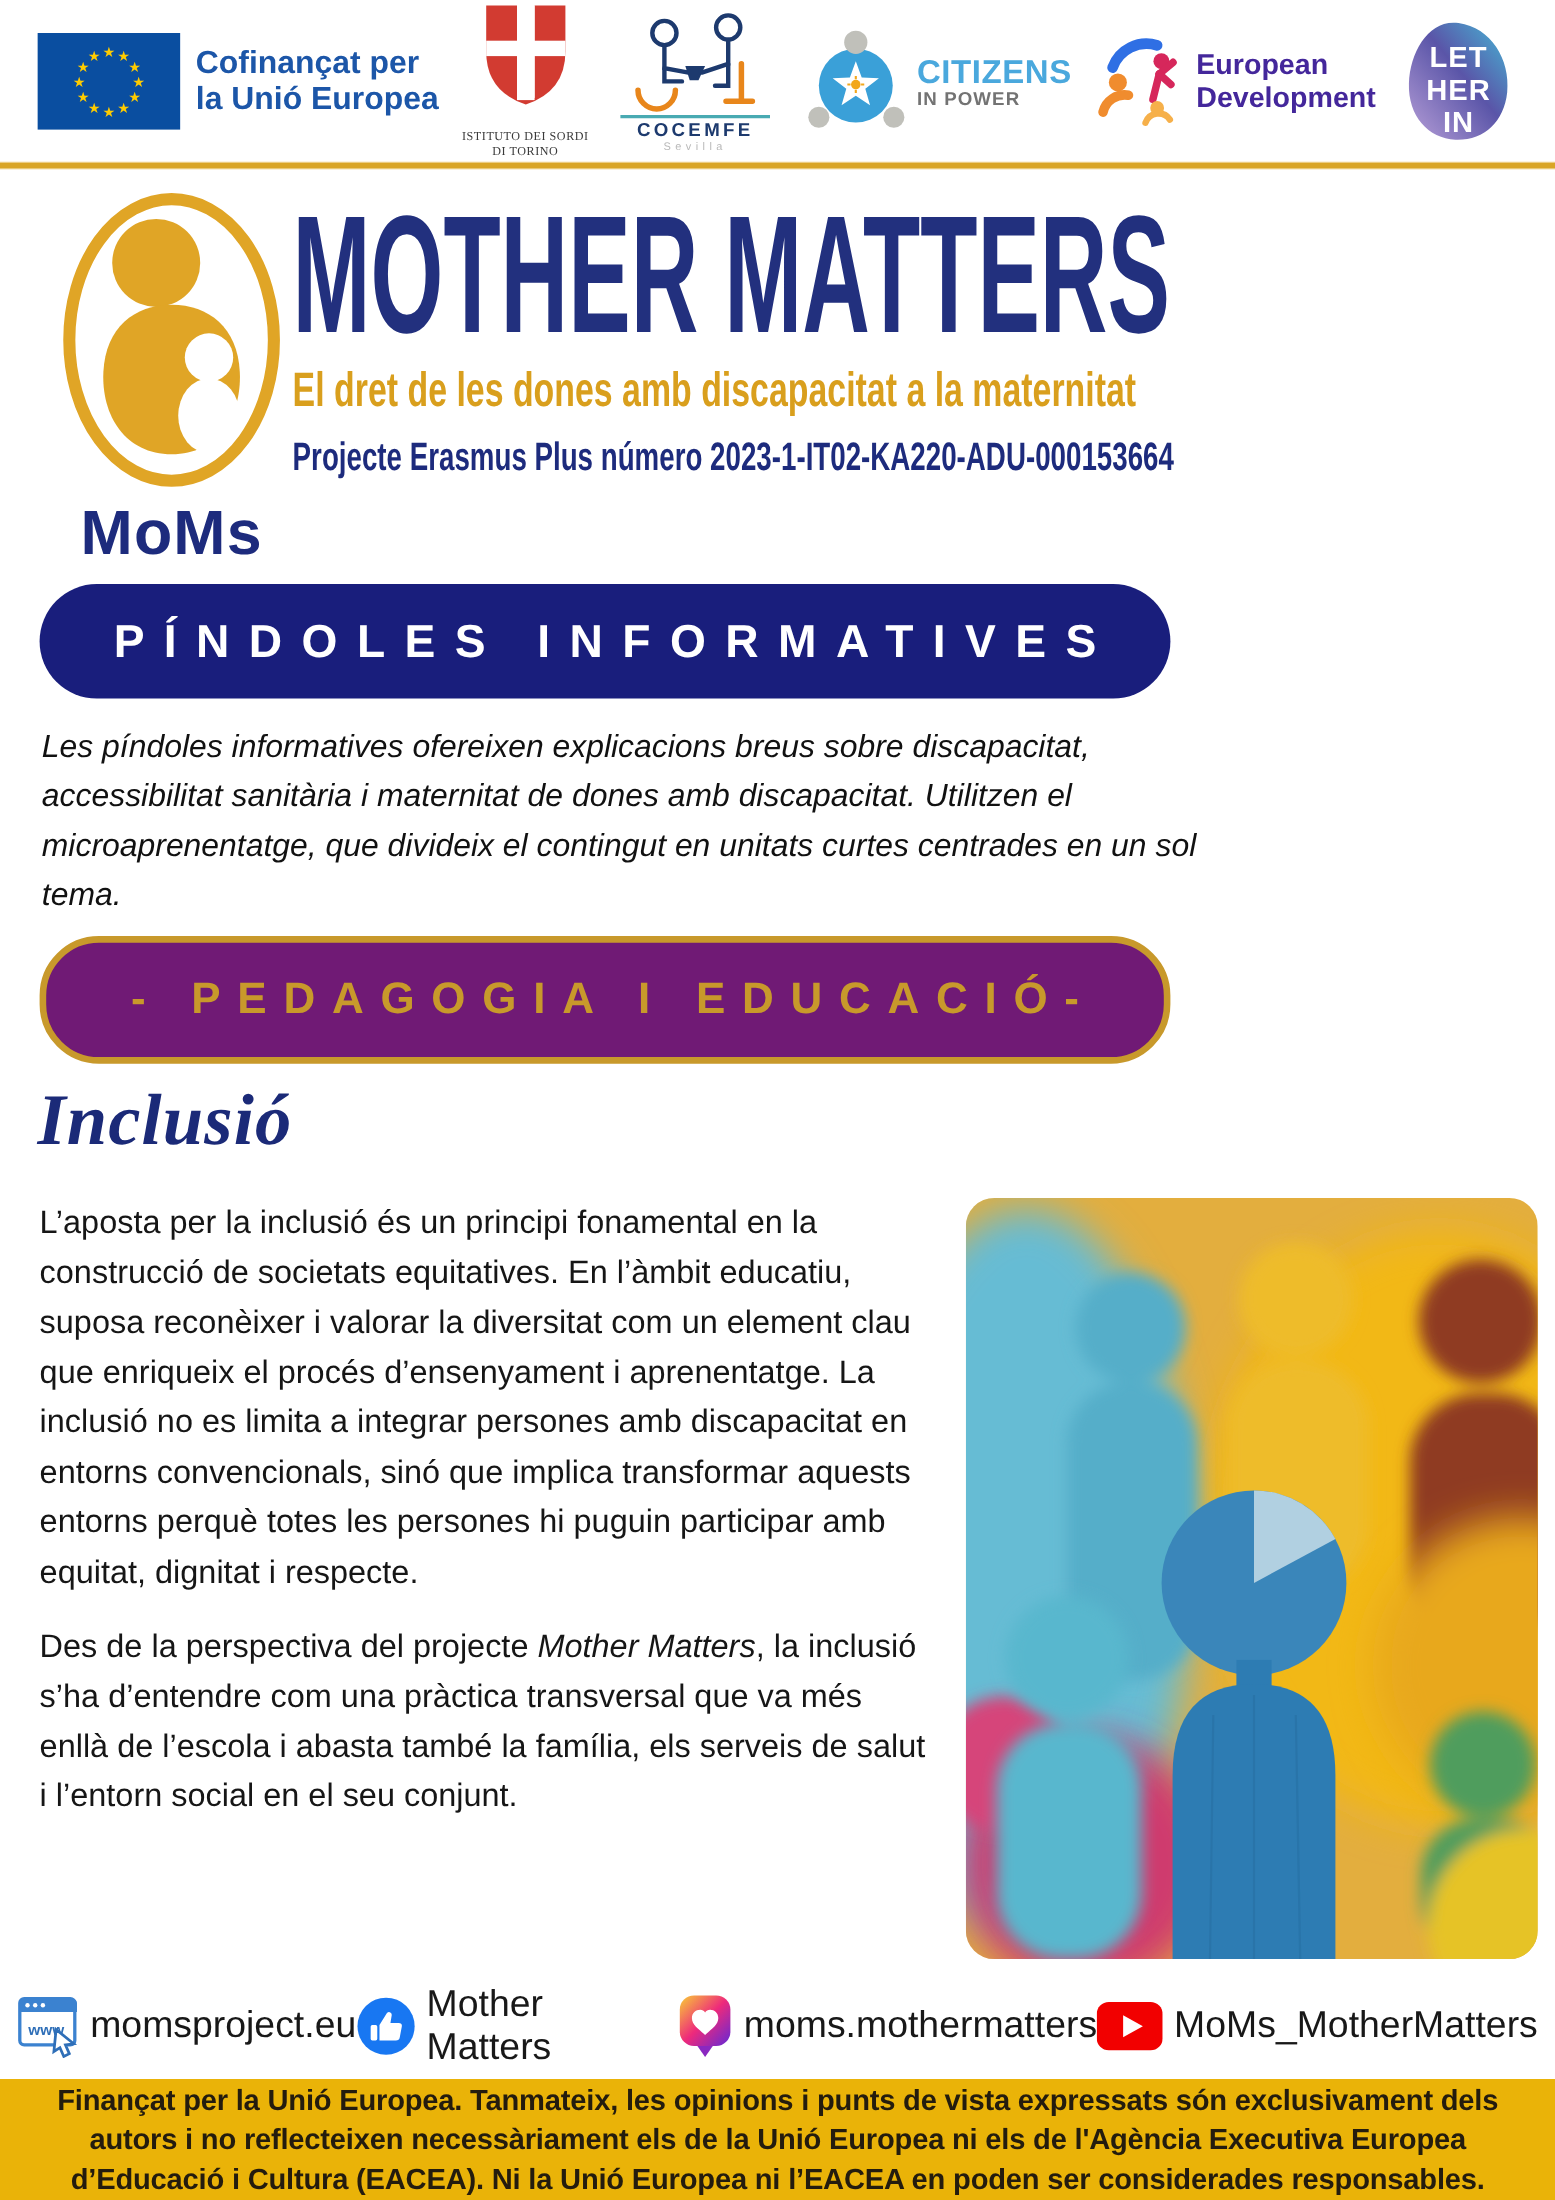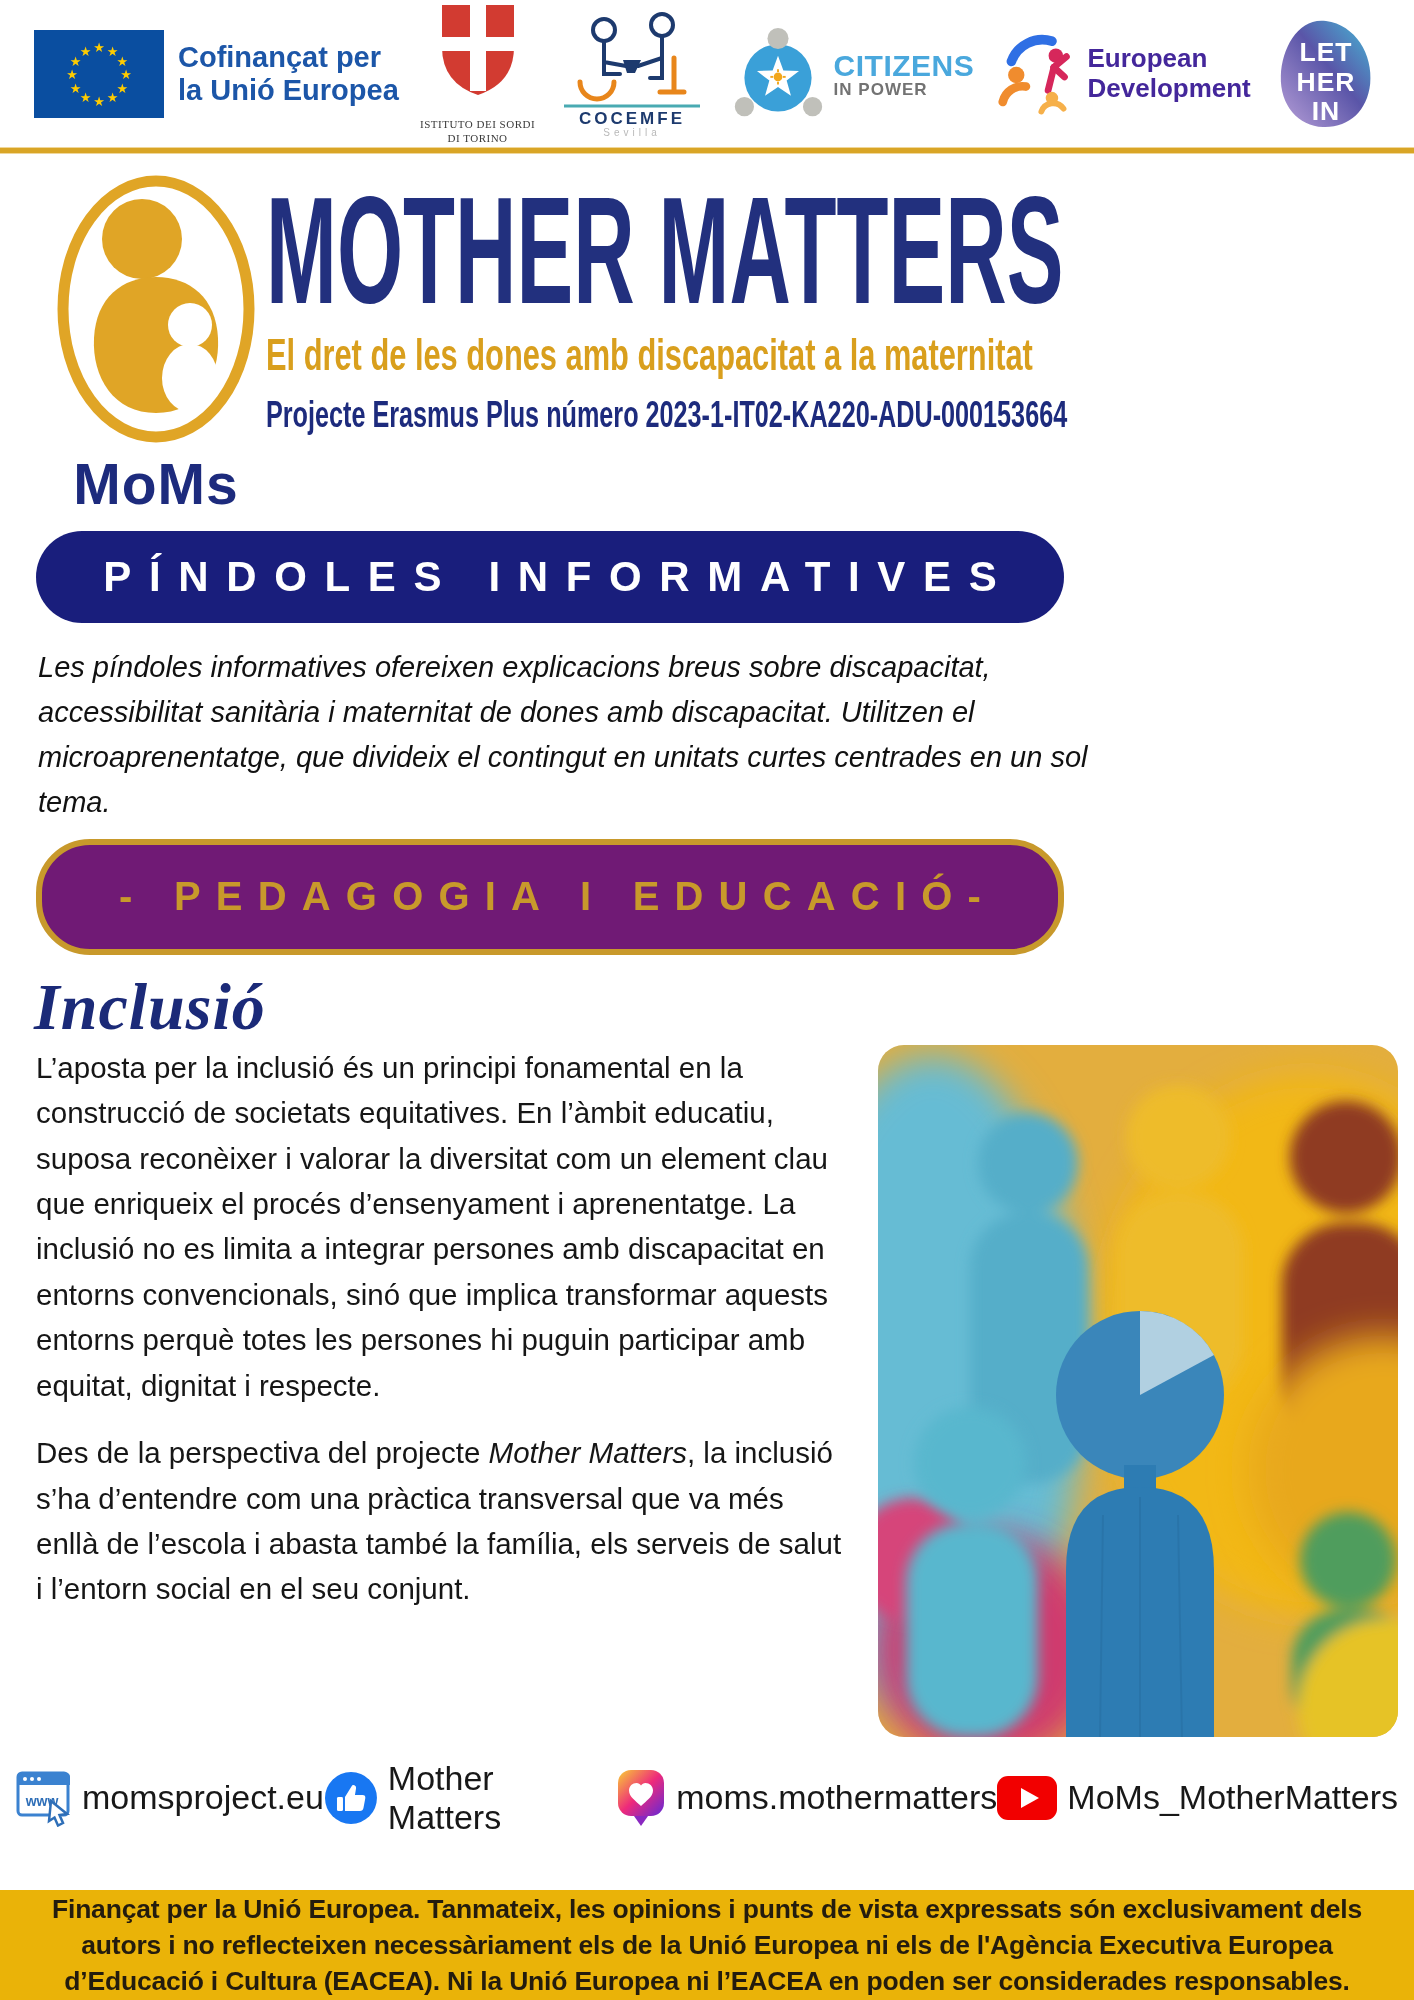--- a/index.html
+++ b/index.html
@@ -34,21 +34,21 @@
     font-size:44px; font-weight:bold; color:#d99f1d; white-space:nowrap;
     transform:scaleX(0.70); transform-origin:left top; margin-top:2px;
   }
   .project-line {
     font-size:36px; font-weight:bold; color:#1d2b7d; white-space:nowrap;
     transform:scaleX(0.70); transform-origin:left top; margin-top:14px;
   }
 
   
   .pill-navy {
-    margin:6px 0 0 36px; width:1028px; height:92px; border-radius:54px;
+    margin:6px 0 0 36px; width:1028px; height:104px; border-radius:54px;
     background:#191e7c; color:#ffffff; display:flex; align-items:center; justify-content:center;
     font-size:42px; font-weight:bold; letter-spacing:.42em; text-indent:.42em; white-space:nowrap;
   }
   .pill-gold {
     margin:14px 0 0 36px; width:1028px; height:116px; border-radius:54px;
     background:#701a75; border:6px solid #c8992b; color:#c8992b;
     display:flex; align-items:center; justify-content:center;
     font-size:40px; font-weight:bold; letter-spacing:.38em; text-indent:.38em; white-space:nowrap;
   }
 
@@ -56,21 +56,21 @@
   .intro {
     margin:22px 0 0 38px; width:1052px; font-style:italic; font-size:29px;
     line-height:1.55; color:#111111;
   }
 
   
   .section-heading {
     margin:14px 0 0 34px; font-family:"Liberation Serif", serif; font-style:italic;
     font-size:66px; color:#1b2a78; letter-spacing:1px;
   }
-  .content-row { display:flex; margin:0 0 0 36px;gap:12px; }
+  .content-row { display:flex; margin:32px 0 0 36px;gap:12px; }
   .text-col { width:812px; font-size:29.5px; line-height:1.54; color:#161616; }
   .text-col p + p { margin-top:22px; }
   .photo-wrap { margin-left:18px; width:520px; height:692px; border-radius:26px; overflow:hidden; flex-shrink:0; }
   .photo-wrap svg { display:block; }
 
   
   .social-row { height:94px; display:flex; align-items:center; justify-content:space-between; padding:0 16px; margin-top:14px; }
   .social-item { display:flex; align-items:center; cursor:pointer; }
   .social-label { margin-left:10px; font-size:34px; color:#181818; }
 

